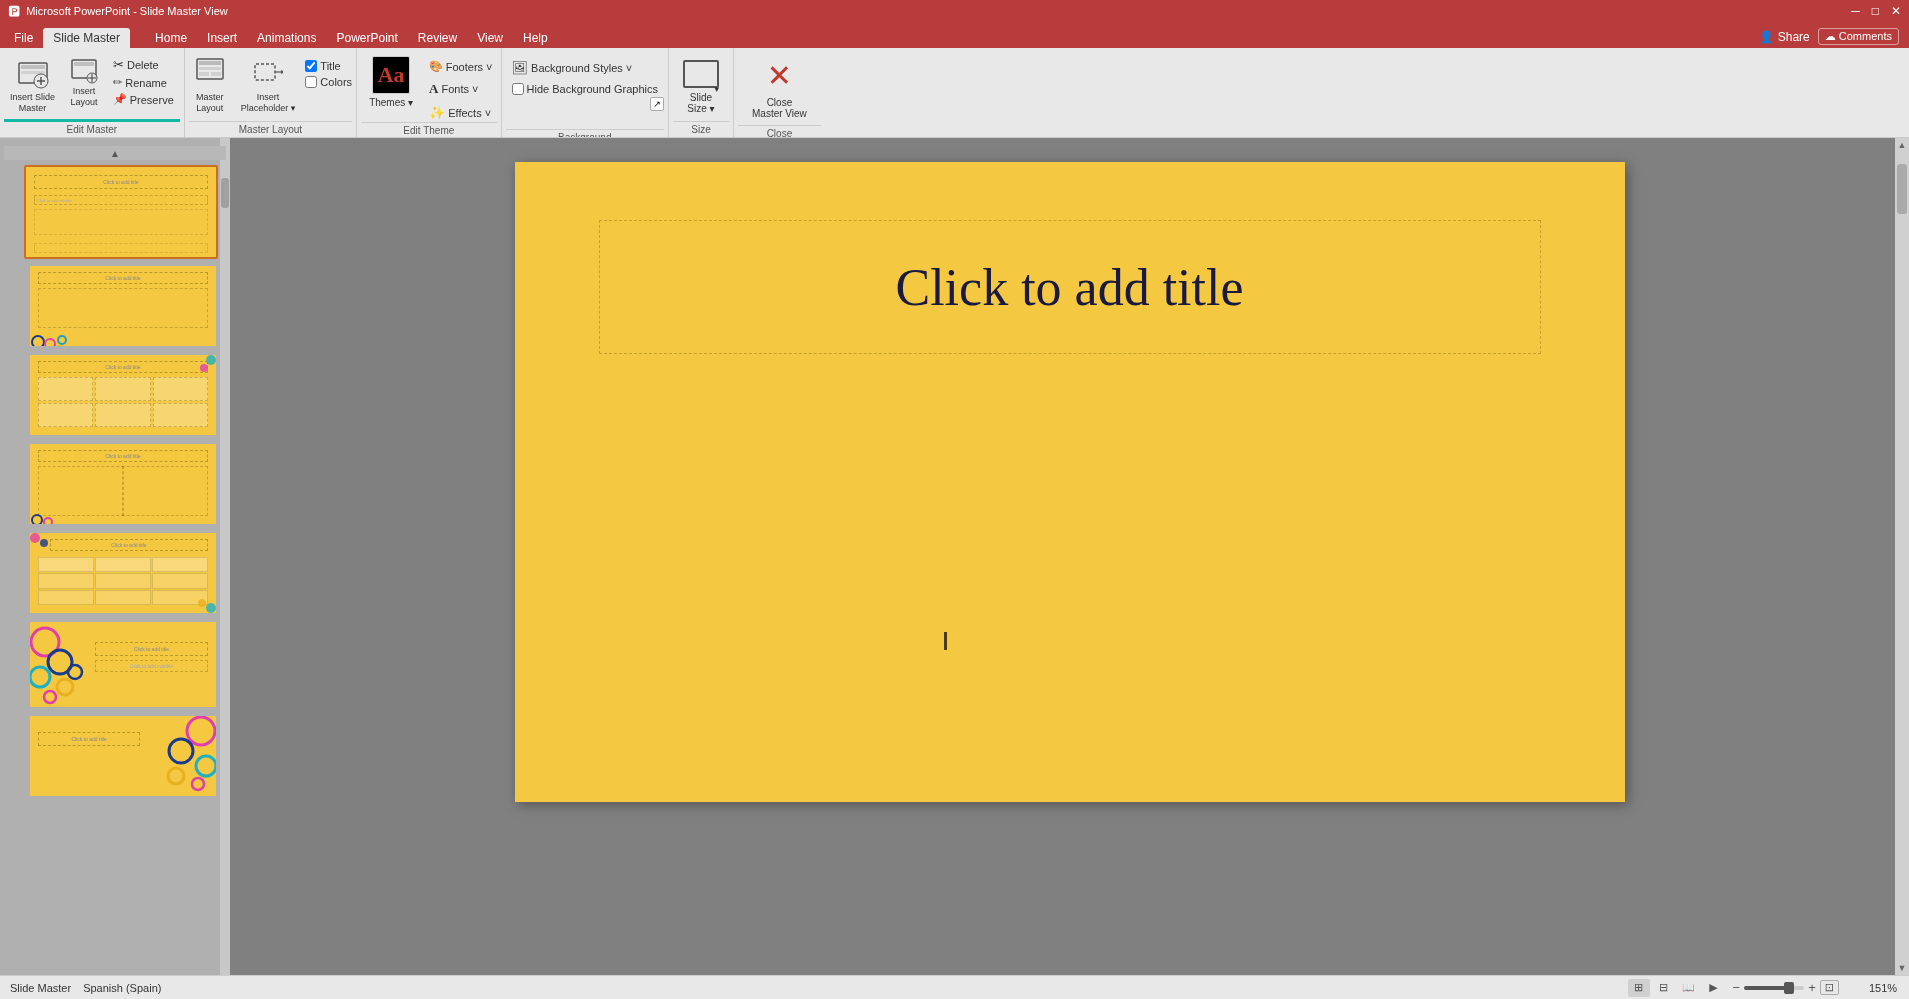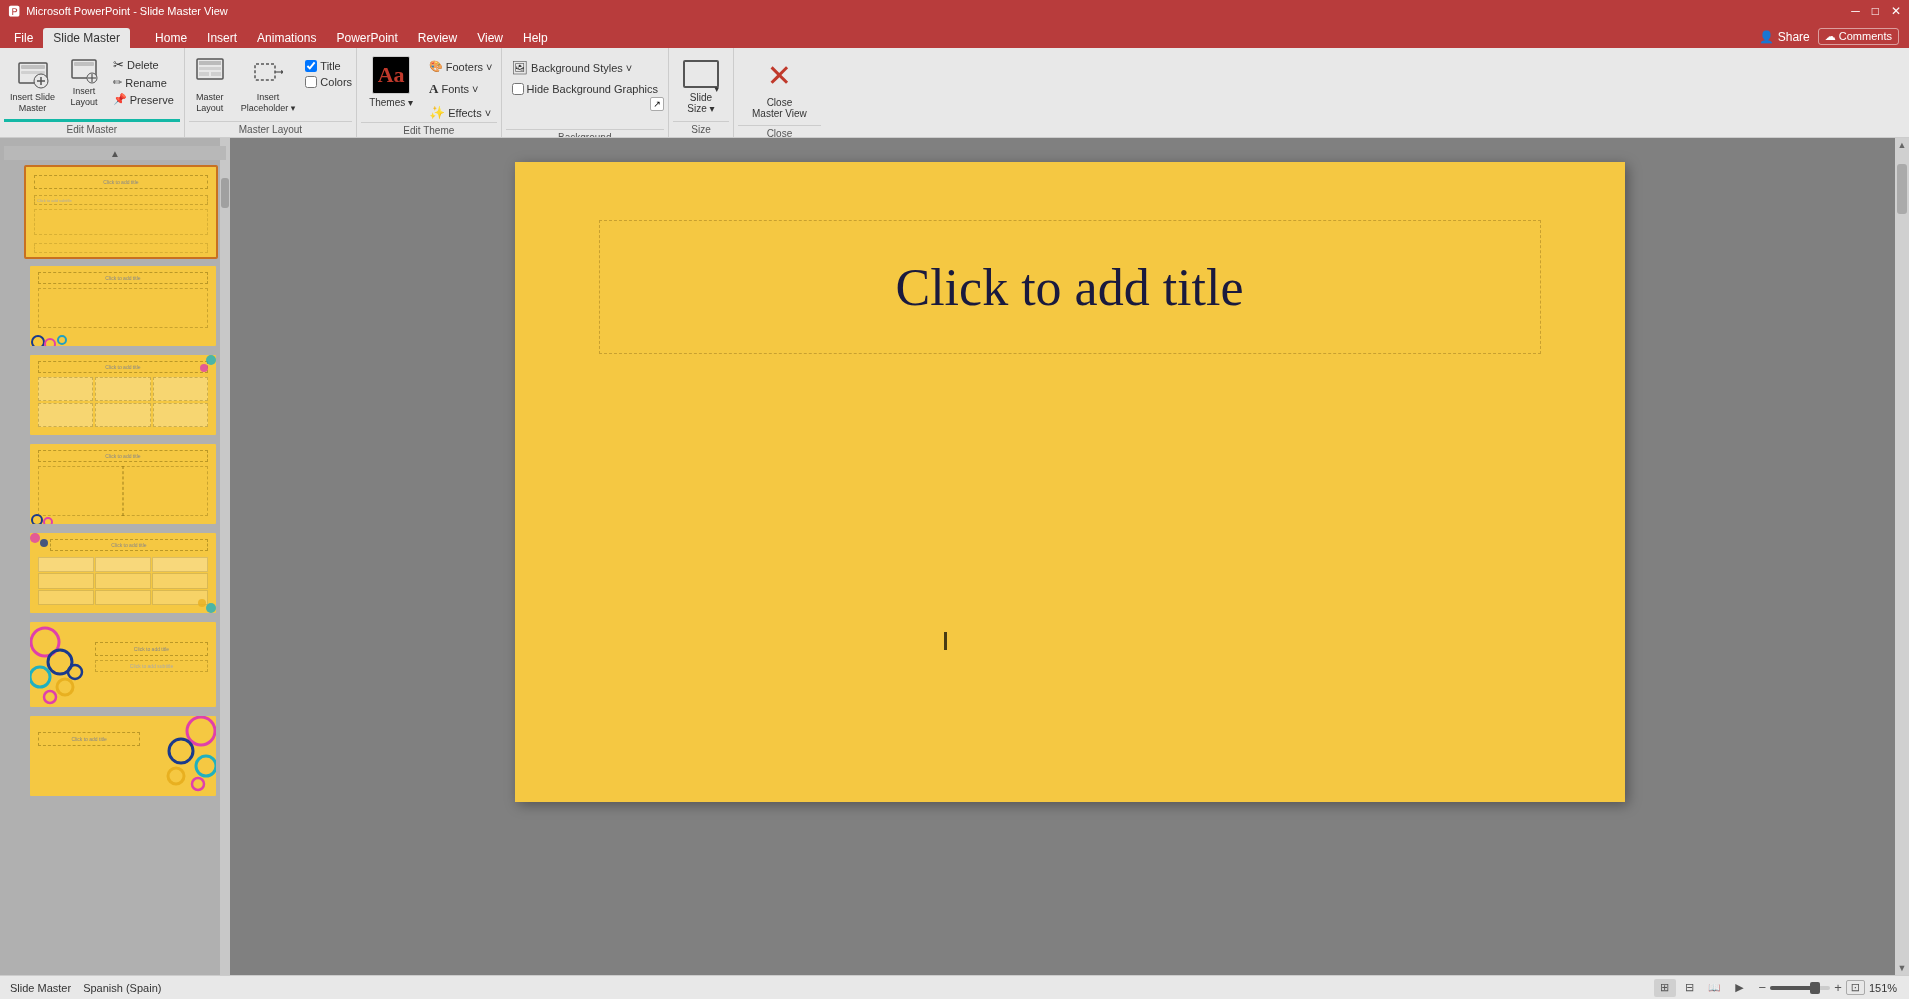--- a/index.html
+++ b/index.html
@@ -382,16 +382,16 @@
     </div>
 
     <div style="display:flex; align-items:center; gap:4px;">
       <button style="background:transparent; border:none; cursor:pointer; font-size:13px; color:#555;">−</button>
       <div style="width:60px; height:4px; background:#ccc; position:relative; cursor:pointer; border-radius:2px;">
         <div style="height:100%; background:#555; width:75%; border-radius:2px;"></div>
         <div style="position:absolute; top:-4px; left:75%; width:10px; height:12px; background:#555; border-radius:2px; transform:translateX(-50%);"></div>
       </div>
       <button style="background:transparent; border:none; cursor:pointer; font-size:13px; color:#555;">+</button>
       <button style="background:transparent; border:none; cursor:pointer; font-size:11px; color:#555; border:1px solid #aaa; border-radius:2px; padding:0 4px;">⊡</button>
-      <span style="font-size:11px; color:#333; min-width:30px;">151%</span>
+      <span style="font-size:11px; color:#333; min-width:30px;margin-left:26px;">151%</span>
     </div>
   </div>
 </div>
 
 </body></html>

